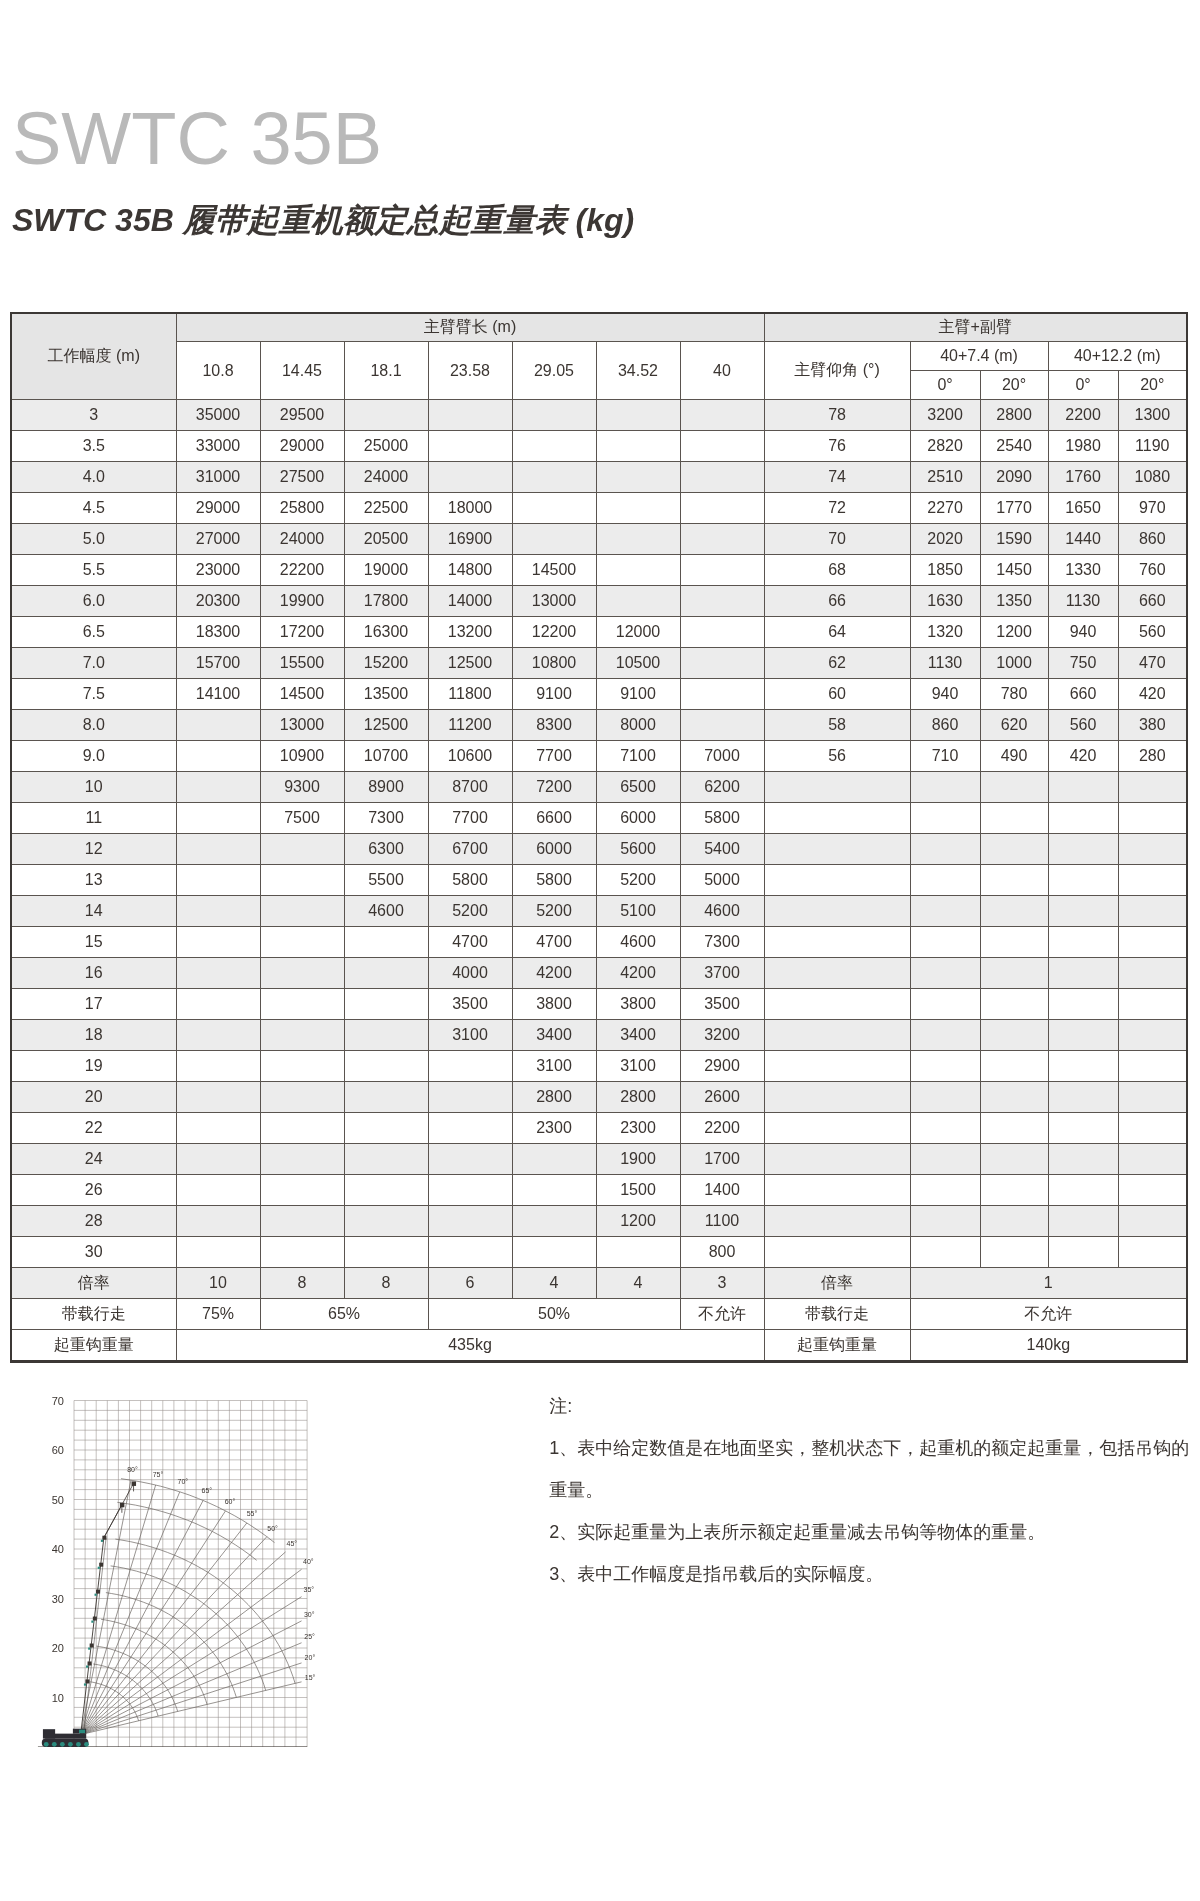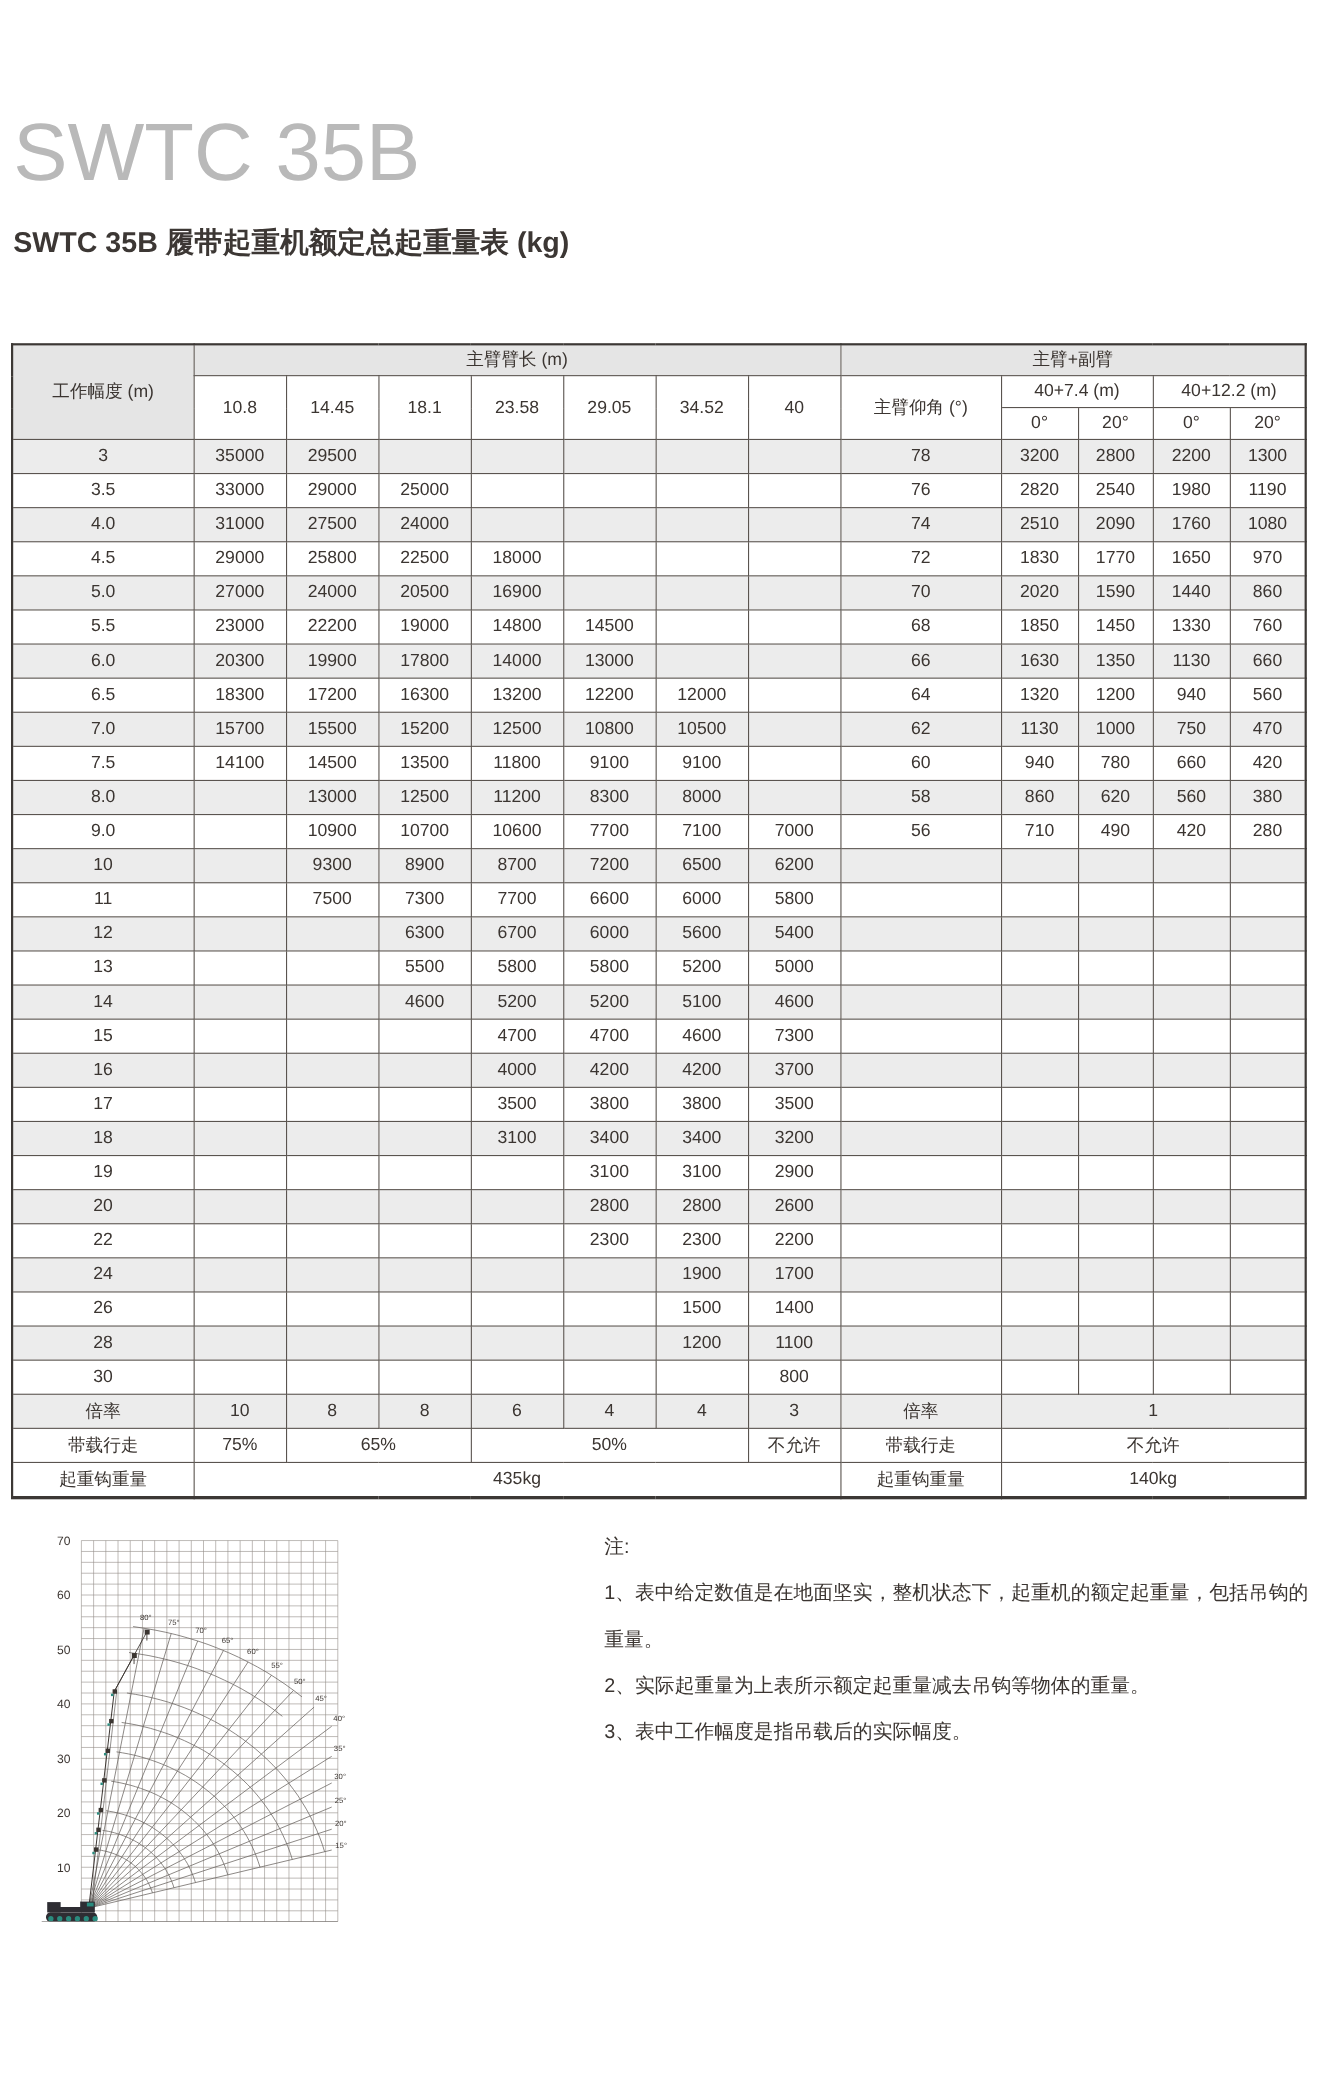--- a/index.html
+++ b/index.html
@@ -1,20 +1,20 @@
 <!DOCTYPE html>
 <html><head>
 <meta charset="utf-8">
 <style>
   html,body{margin:0;padding:0;background:#fff;}
   .page{position:relative;width:1200px;height:1747px;background:#ffffff;overflow:hidden;
         font-family:"Liberation Sans","DejaVu Sans",sans-serif;color:#3b3531;}
   .model-title{margin:100px 0 0 12px;font-size:74px;line-height:78px;font-weight:400;
         color:#b9b9b9;letter-spacing:0px;}
-  .table-title{margin:22px 0 12px 12px;font-size:26px;line-height:40px;font-weight:700;color:#3c3734;}
+  .table-title{margin:22px 0 12px 12px;font-size:32px;line-height:40px;font-weight:700;color:#3c3734;font-style:italic;}
   table.load{border-collapse:collapse;table-layout:fixed;width:1178px;margin:72px 0 0 10px;
         border:2px solid #3c3835;border-bottom-width:3px;}
   table.load th,table.load td{border:1px solid #5a544f;text-align:center;vertical-align:middle;
         padding:0;font-size:16px;font-weight:400;color:#3b3531;overflow:hidden;white-space:nowrap;}
   table.load thead tr.r1 th{height:27px;}
   table.load thead tr.r2 th{height:28px;}
   table.load thead tr.r3 th{height:28px;}
   table.load tbody td{height:30px;}
   th.teal{background:#e5e5e5;color:#ffffff;font-weight:700;font-size:17px;}
   th.sub{background:#ffffff;font-weight:400;font-size:17px;}
@@ -125,21 +125,21 @@
         <tr class="">
      <td>4.5</td>
      <td>29000</td>
           <td>25800</td>
           <td>22500</td>
           <td>18000</td>
           <td></td>
           <td></td>
           <td></td>
      <td>72</td>
-     <td>1830</td>
+     <td>2270</td>
           <td>1770</td>
           <td>1650</td>
           <td>970</td>
    </tr>
         <tr class="g">
      <td>5.0</td>
      <td>27000</td>
           <td>24000</td>
           <td>20500</td>
           <td>16900</td>

